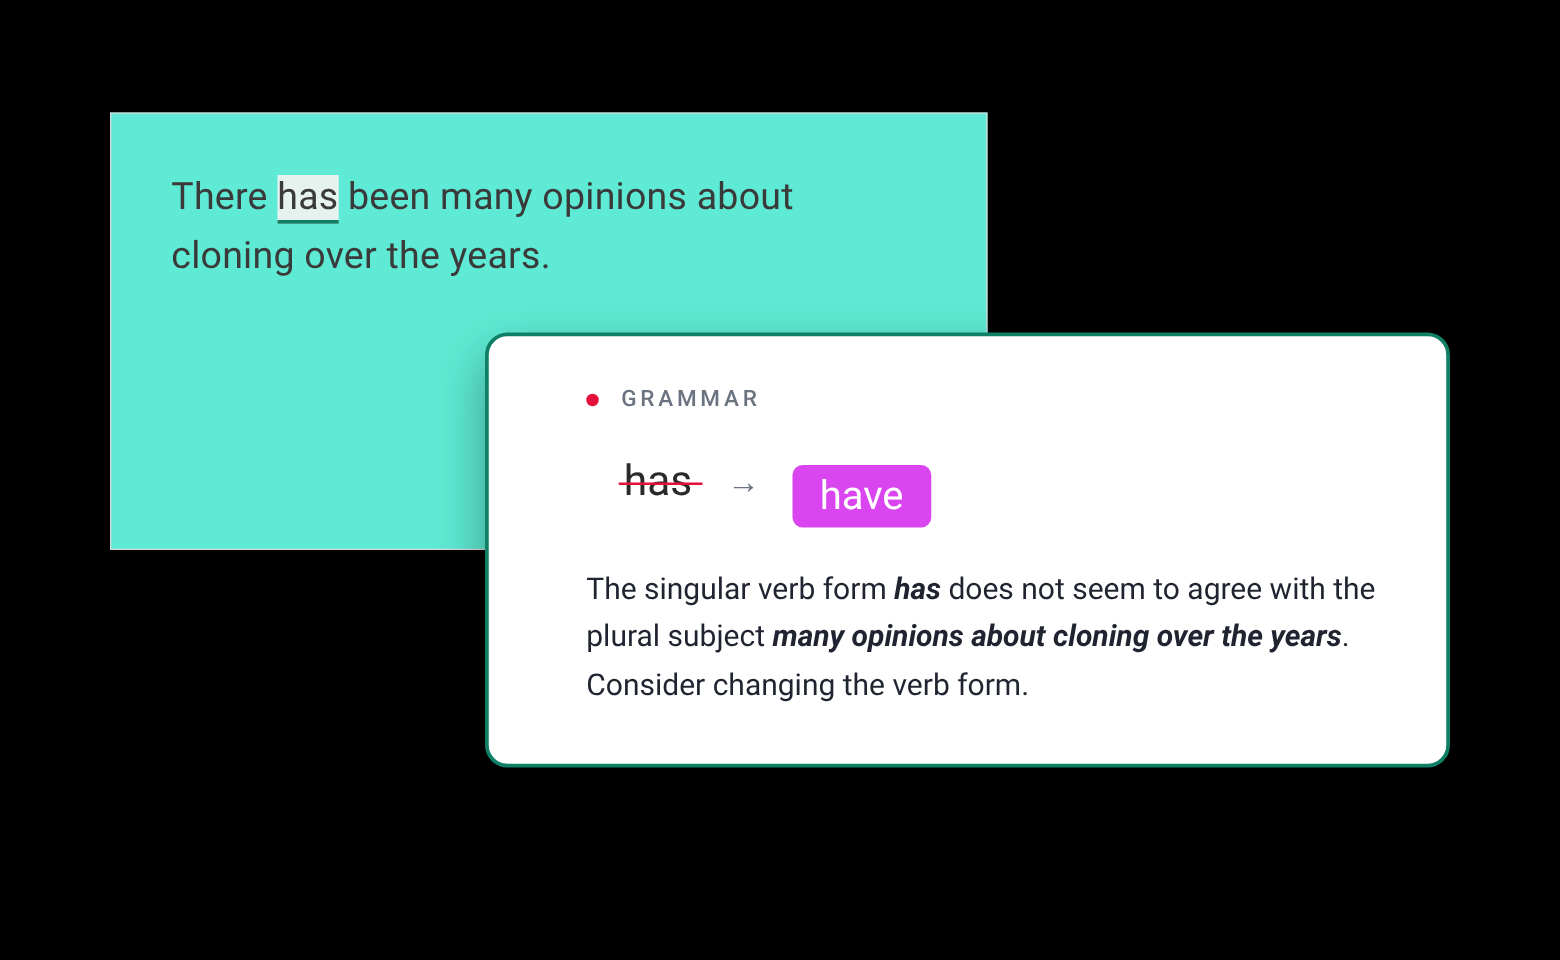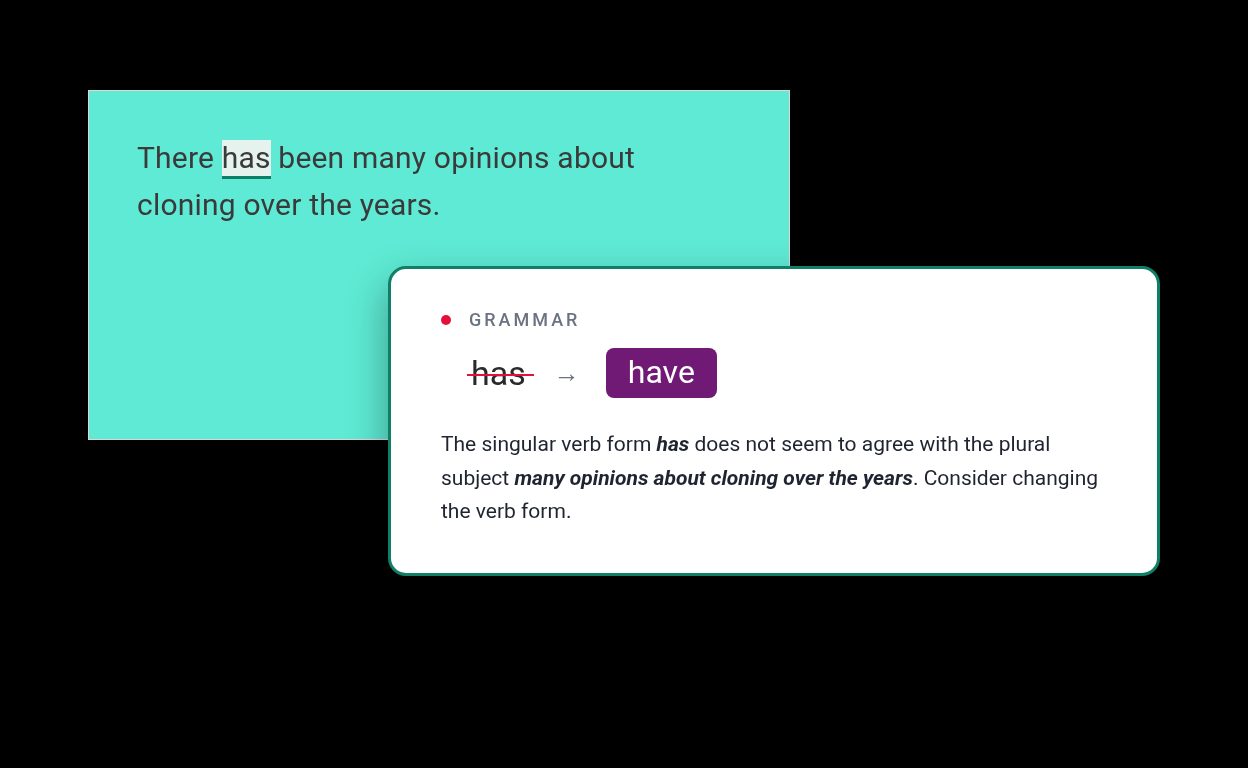--- a/index.html
+++ b/index.html
@@ -34,21 +34,21 @@
   }
 
   .popover {
     position: absolute;
     left: 388px;
     top: 266px;
     width: 772px;
     background: #fff;
     border: 3px solid #0f8066;
     border-radius: 18px;
-    padding: 40px 50px 44px 50px;
+    padding: 40px 50px 44px 78px;
     box-shadow: 0 18px 40px rgba(0,0,0,0.35);
   }
 
   .popover-header {
     display: flex;
     align-items: center;
     gap: 18px;
     margin-bottom: 18px;
   }
   .dot {
@@ -86,31 +86,32 @@
     left: -2px; right: -6px;
     top: 52%;
     height: 2px;
     background: #e5103a;
   }
   .arrow {
     font-size: 26px;
     color: #6b7280;
   }
   .suggestion-pill {
-    background: #701a75;
+    background: #d946ef;
     color: #fff;
     font-size: 32px;
     padding: 8px 22px 10px 22px;
     border-radius: 8px;
     line-height: 1;
     cursor: pointer;
+    margin-top: 24px;
   }
 
   .explanation {
-    font-size: 21px;
+    font-size: 24px;
     line-height: 1.6;
     color: #1f2430;
   }
   .explanation b {
     font-style: italic;
     font-weight: 700;
   }
 </style>
 </head>
 <body>

